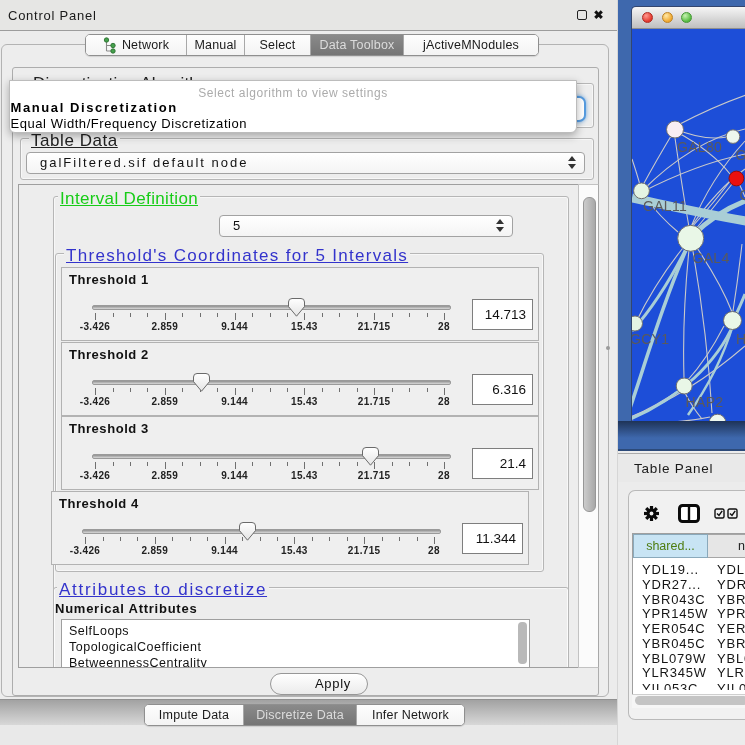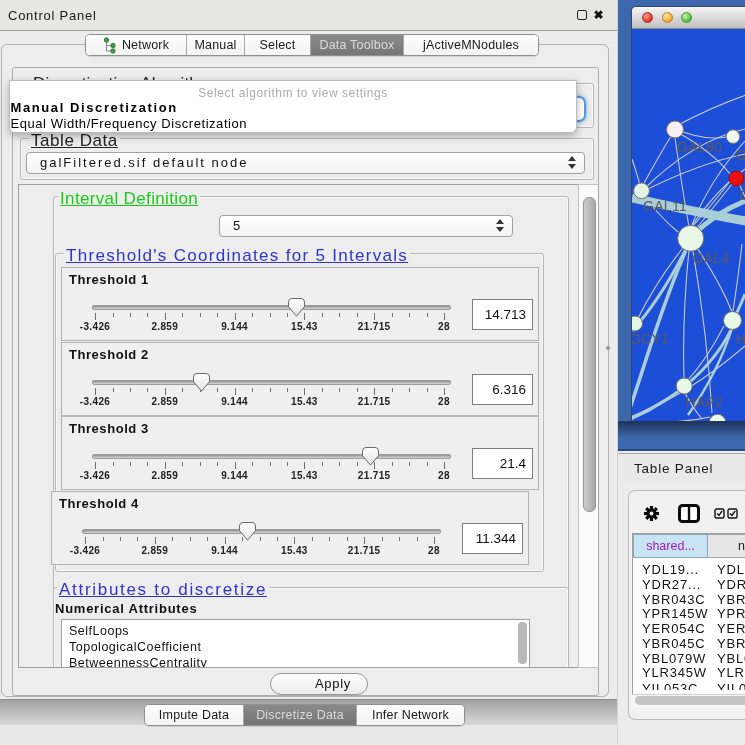--- a/index.html
+++ b/index.html
@@ -382,21 +382,21 @@
 </svg>
 
 <svg class="abs" style="left:714px;top:508px;" width="26" height="11" viewBox="0 0 26 11">
   <rect x="1" y="1" width="9" height="9" rx="1.5" fill="none" stroke="#111" stroke-width="1.4"></rect>
   <path d="M3,5.5 L5,7.5 L8.2,2.8" fill="none" stroke="#111" stroke-width="1.4"></path>
   <rect x="14" y="1" width="9" height="9" rx="1.5" fill="none" stroke="#111" stroke-width="1.4"></rect>
   <path d="M16,5.5 L18,7.5 L21.2,2.8" fill="none" stroke="#111" stroke-width="1.4"></path>
 </svg>
 
 <div class="abs" style="left:632px;top:533px;width:113px;height:160px;background:#fff;border:1px solid #9f9f9f;border-right:none;overflow:hidden;">
-  <div class="abs" style="left:0;top:0;width:75px;height:24px;background:#c8e4f4;border:1px solid #8aa9bb;box-sizing:border-box;text-align:center;line-height:23px;font-size:12.5px;color:#a21caf;">shared...</div>
+  <div class="abs" style="left:0;top:0;width:75px;height:24px;background:#c8e4f4;border:1px solid #8aa9bb;box-sizing:border-box;text-align:center;line-height:23px;font-size:12.5px;color:#4d7c0f;">shared...</div>
   <div class="abs" style="left:75px;top:0;width:38px;height:24px;background:#e6e6e6;border-top:1px solid #a6a6a6;border-bottom:1px solid #a6a6a6;box-sizing:border-box;line-height:23px;font-size:12.5px;color:#222;"><span style="margin-left:30px;">name</span></div>
   <div class="row" style="left:9px;top:28px;">YDL19...</div>
     <div class="row" style="left:84px;top:28px;">YDL19...</div>
   <div class="row" style="left:9px;top:42.7px;">YDR27...</div>
     <div class="row" style="left:84px;top:42.7px;">YDR27...</div>
   <div class="row" style="left:9px;top:57.5px;">YBR043C</div>
     <div class="row" style="left:84px;top:57.5px;">YBR043C</div>
   <div class="row" style="left:9px;top:72.2px;">YPR145W</div>
     <div class="row" style="left:84px;top:72.2px;">YPR145W</div>
   <div class="row" style="left:9px;top:87px;">YER054C</div>

